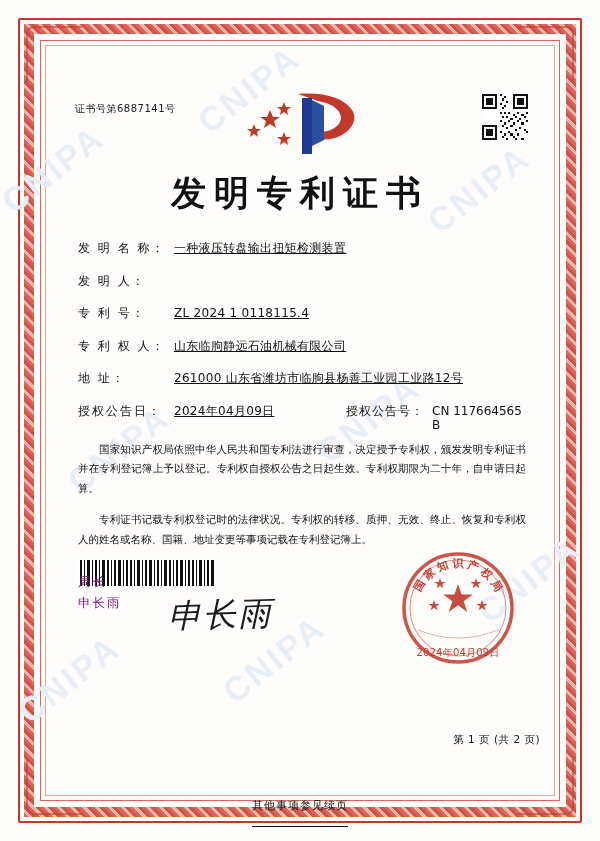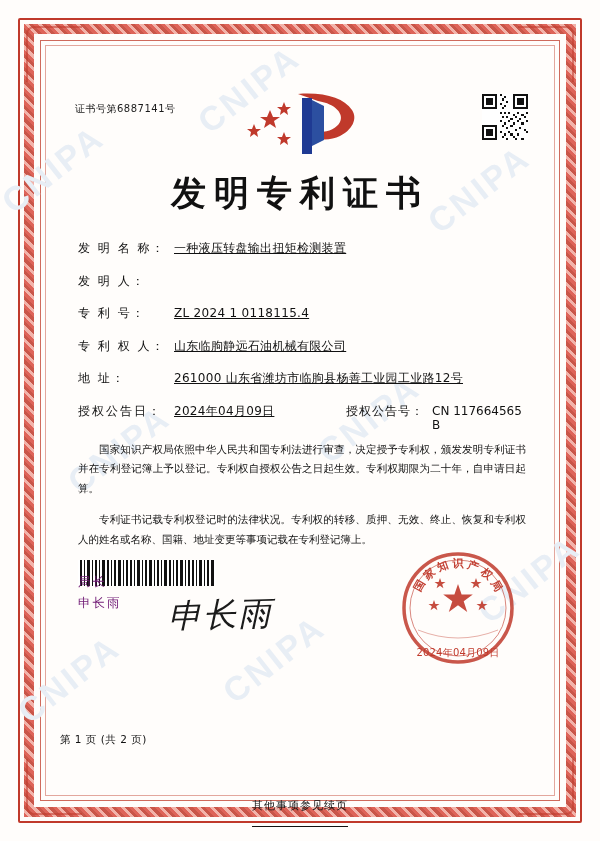--- a/index.html
+++ b/index.html
@@ -240,21 +240,21 @@
     font-size: 10px;
     color: #c0392b;
     letter-spacing: .2px;
   }
 
   .page-no {
     position: absolute;
     left: 0;
     right: 0;
     bottom: 34px;
-    text-align: left;
+    text-align: right;
     font-size: 10.5px;
     color: #111;
     letter-spacing: .5px;
   }
 
   .footer-note {
     position: absolute;
     left: 0;
     right: 0;
     bottom: 14px;

